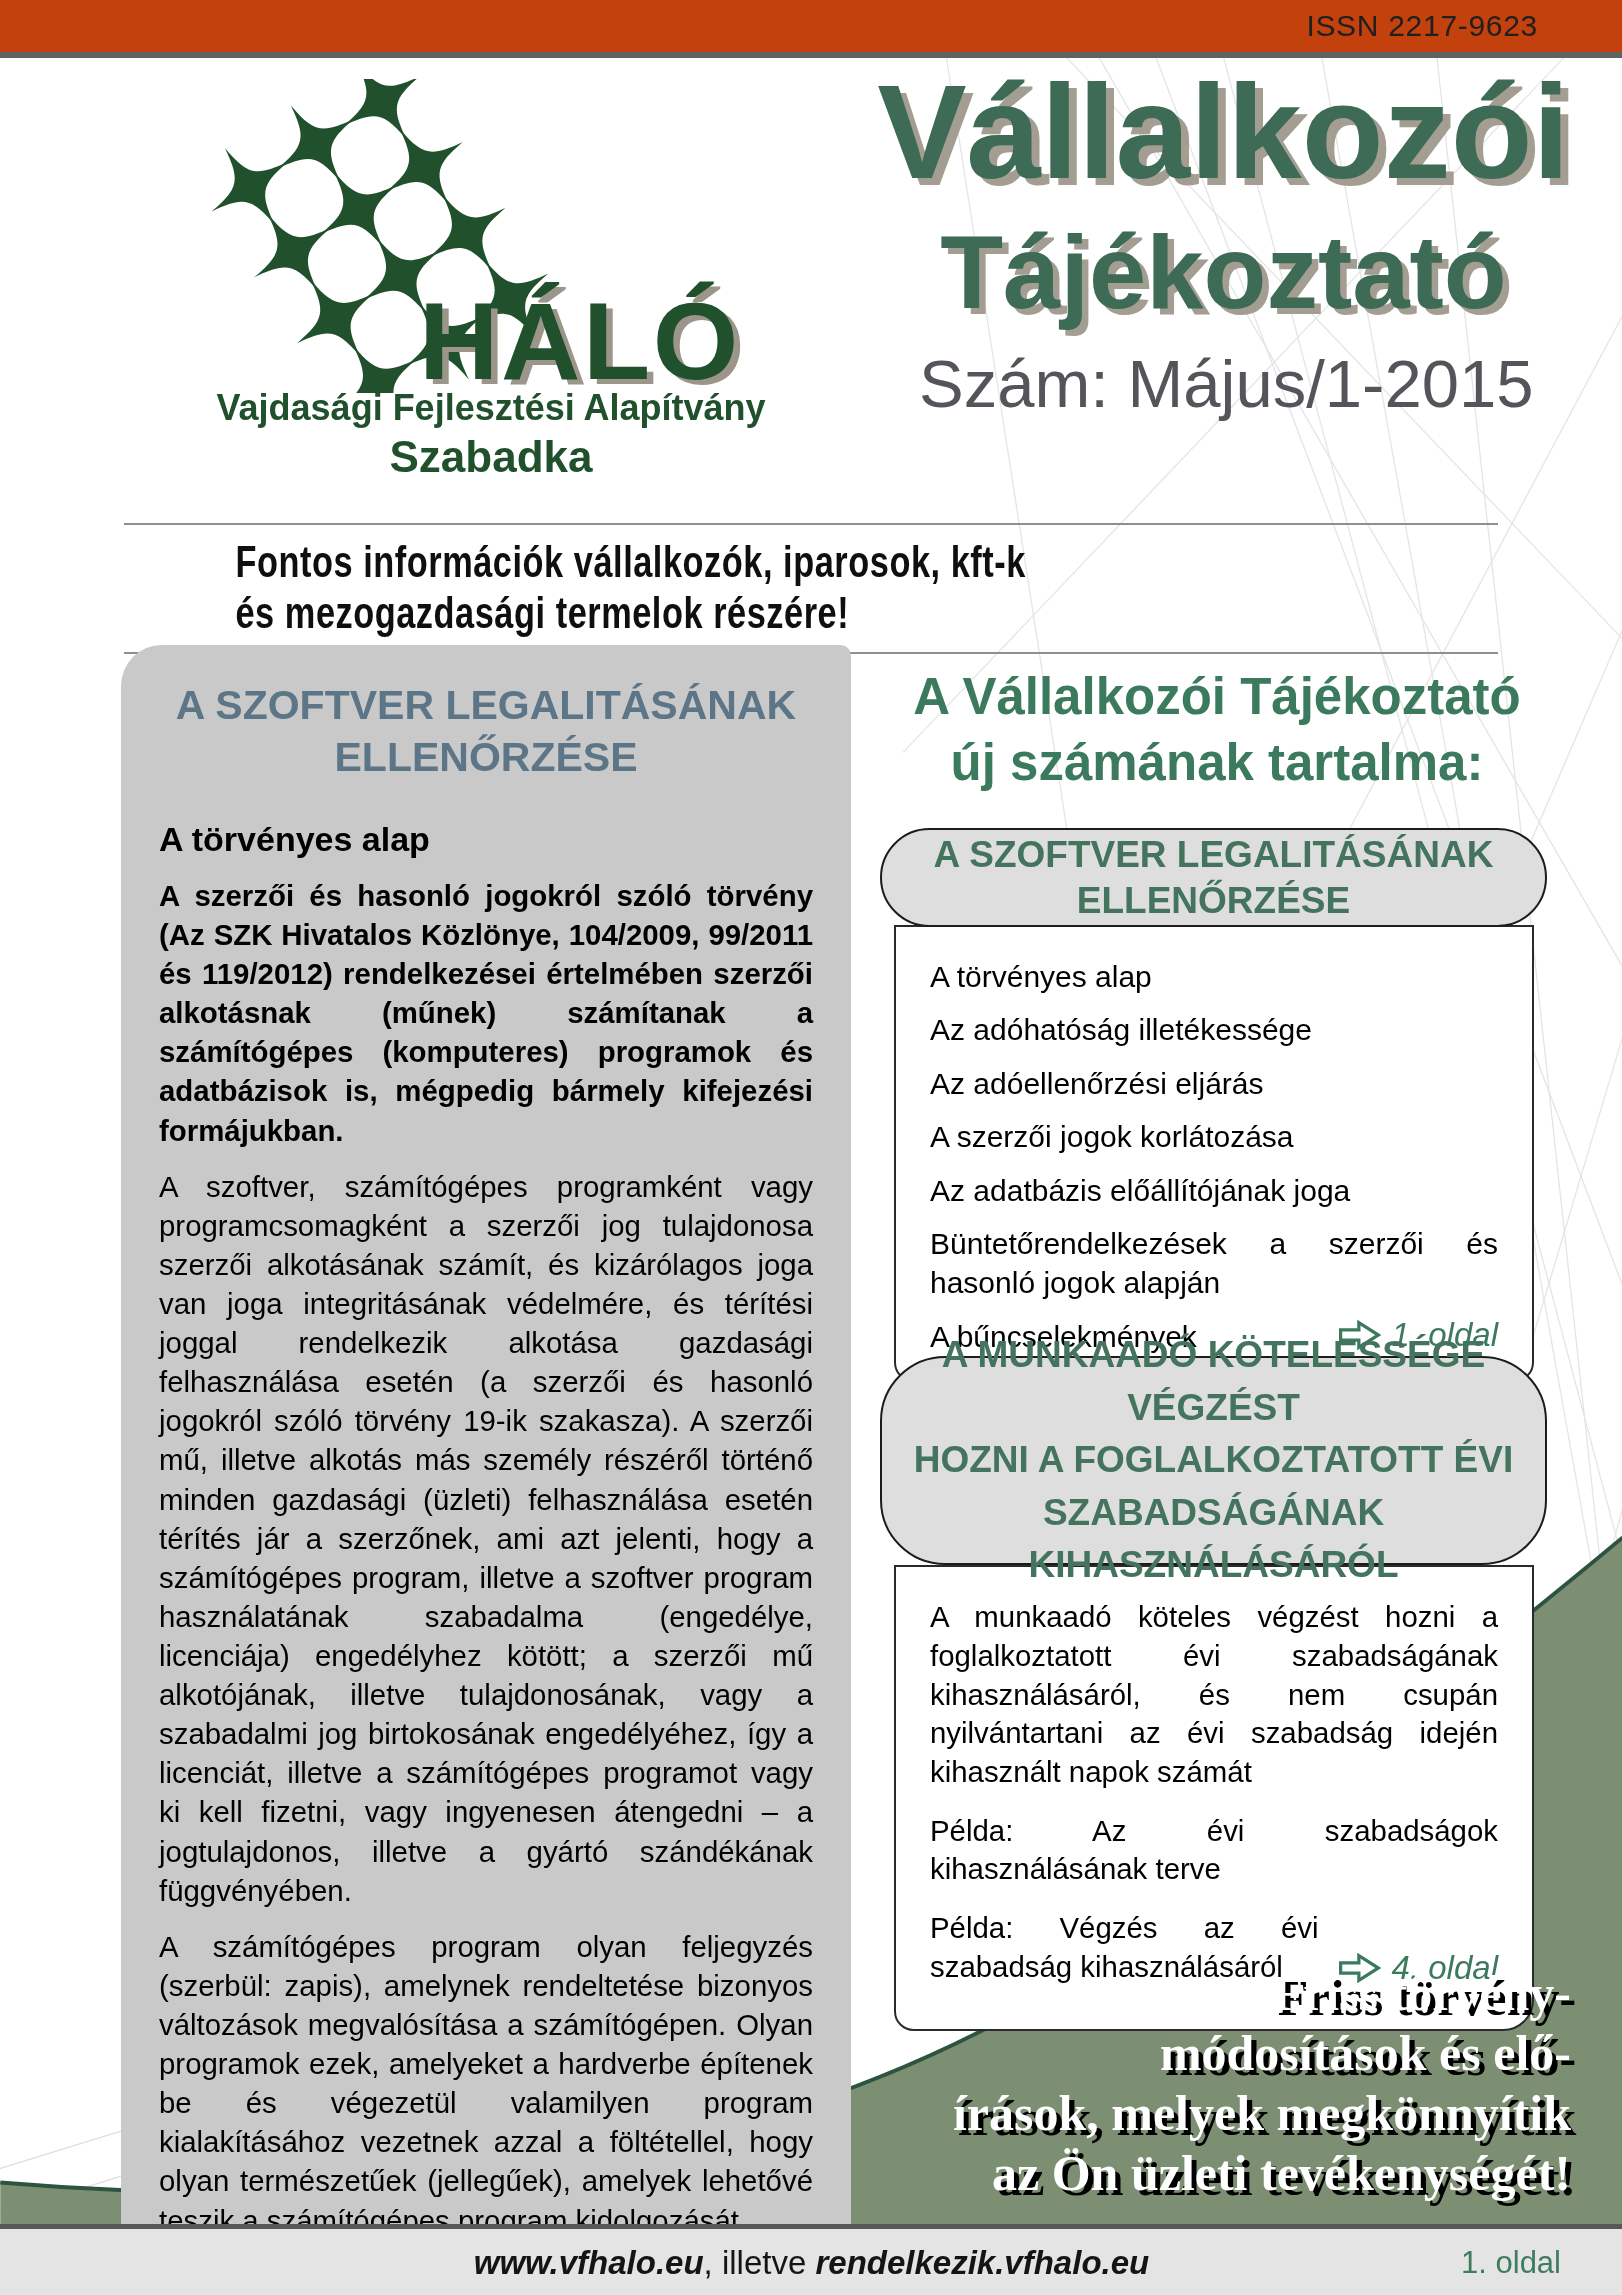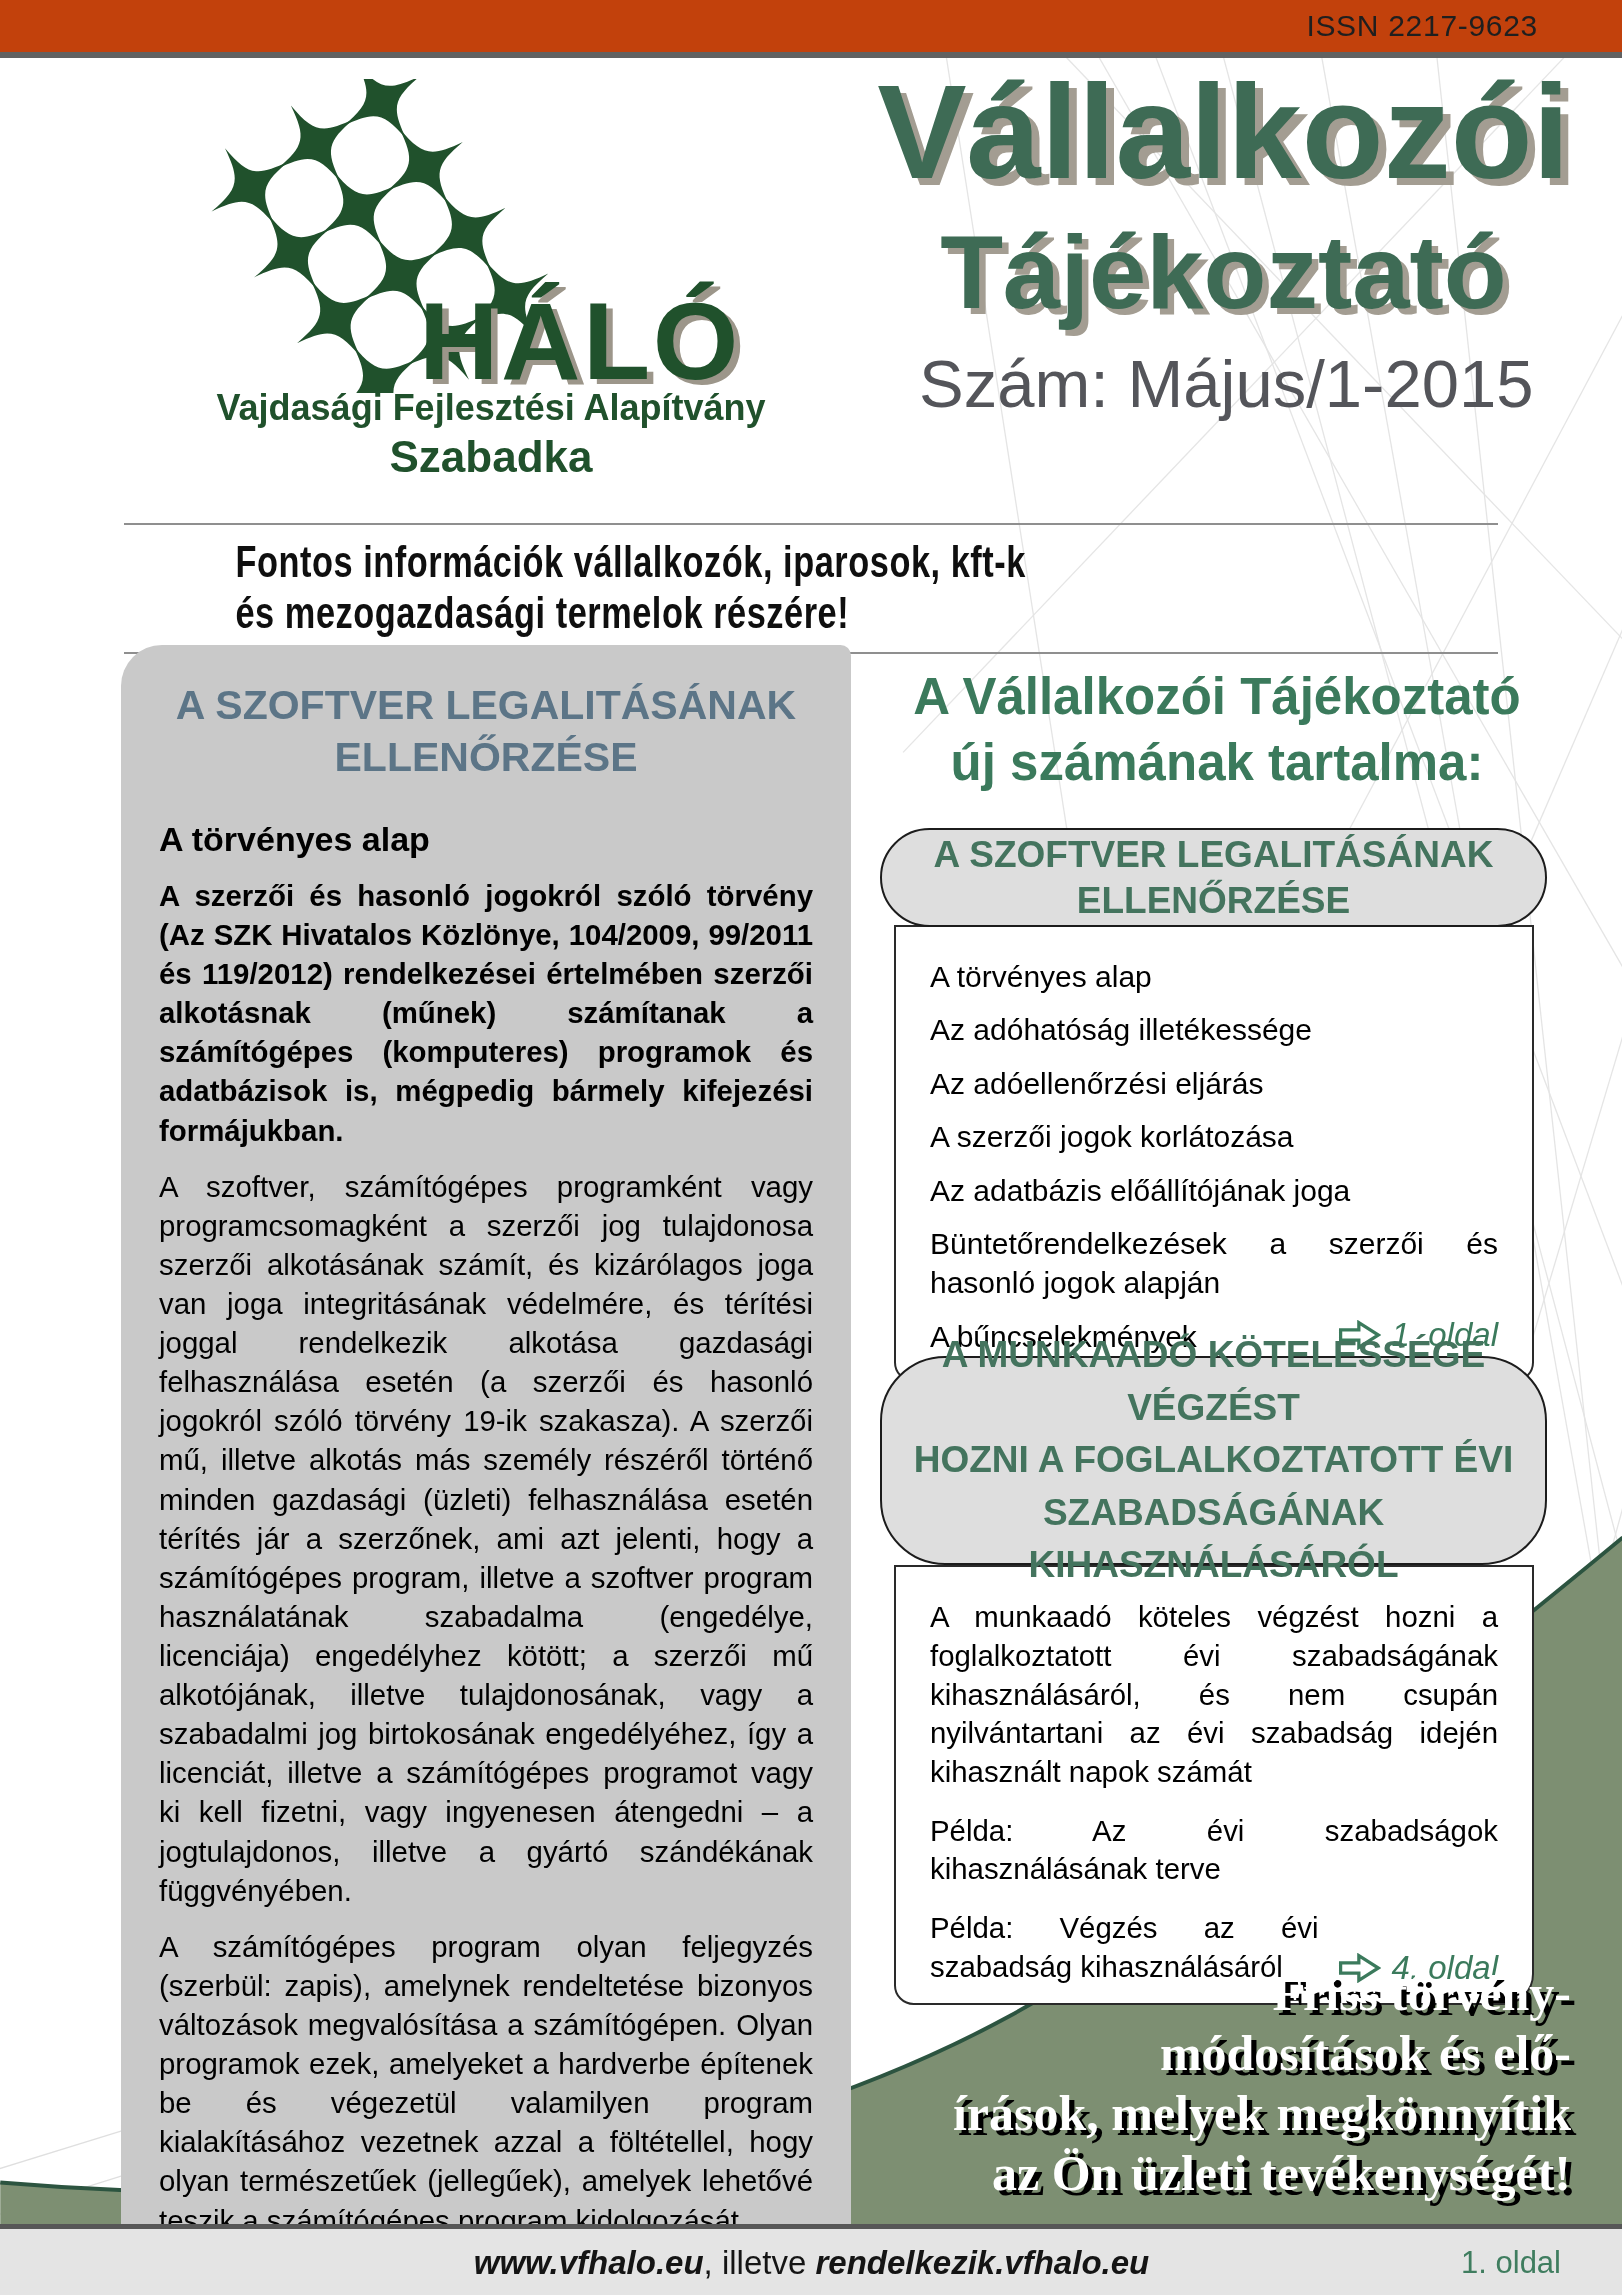--- a/index.html
+++ b/index.html
@@ -79,21 +79,21 @@
   }
   .capsule1{left:880px;top:828px;width:667px;height:99px;border-radius:52px;font-size:37px;line-height:1.22;}
   .capsule2{left:880px;top:1356px;width:667px;height:209px;border-radius:65px;font-size:37px;line-height:1.42;}
   .white-box{
     position:absolute;background:#ffffff;border:2px solid #2a2a2a;
     box-sizing:border-box;z-index:2;color:#000;
   }
   .box1{left:894px;top:925px;width:640px;min-height:370px;border-radius:0 0 19.6px 19.6px;padding:30px 34px 26px 34px;font-size:30px;}
   .box1 .item{line-height:1.3;margin-bottom:14.4px;text-align:justify;}
   .box1 .lastrow{display:flex;justify-content:space-between;align-items:flex-end;margin-top:2.6px;}
-  .box2{left:894px;top:1565px;width:640px;min-height:308px;border-radius:0 0 31px 19.6px;padding:31px 34px 16px 34px;font-size:29.4px;}
+  .box2{left:894px;top:1565px;width:640px;min-height:308px;border-radius:0 0 31px 19.6px;padding:31px 34px 42px 34px;font-size:29.4px;}
   .box2 p{text-align:justify;line-height:1.32;margin:0 0 19.6px 0;}
   .box2 .lastrow{display:flex;justify-content:space-between;align-items:flex-end;gap:19.6px;}
   .box2 .lastrow p{flex:1;margin:0;}
   .page-ref{
     color:#3b7a5c;font-style:italic;font-size:33px;display:flex;align-items:center;
     gap:10.5px;white-space:nowrap;flex:none;
   }
   .arrow-icon{display:inline-block;}
   
   .promo{

